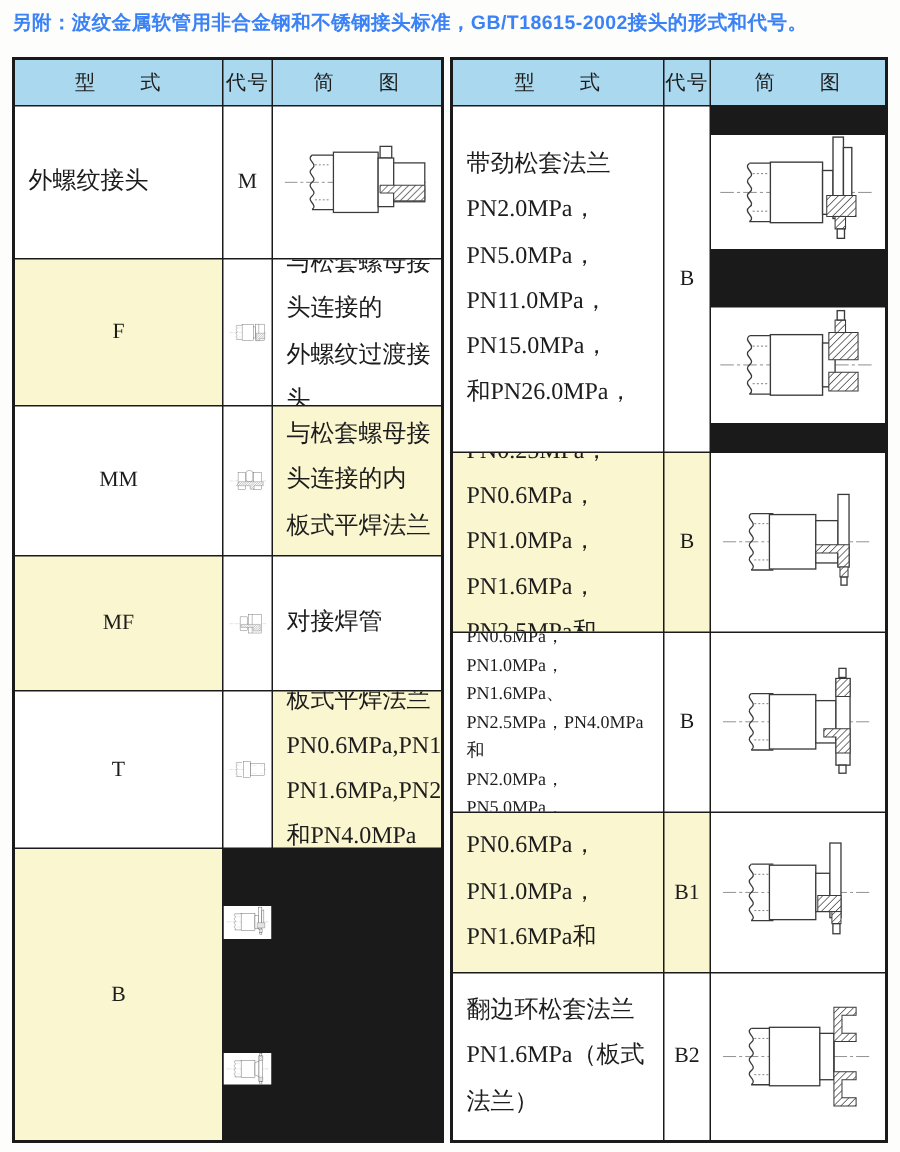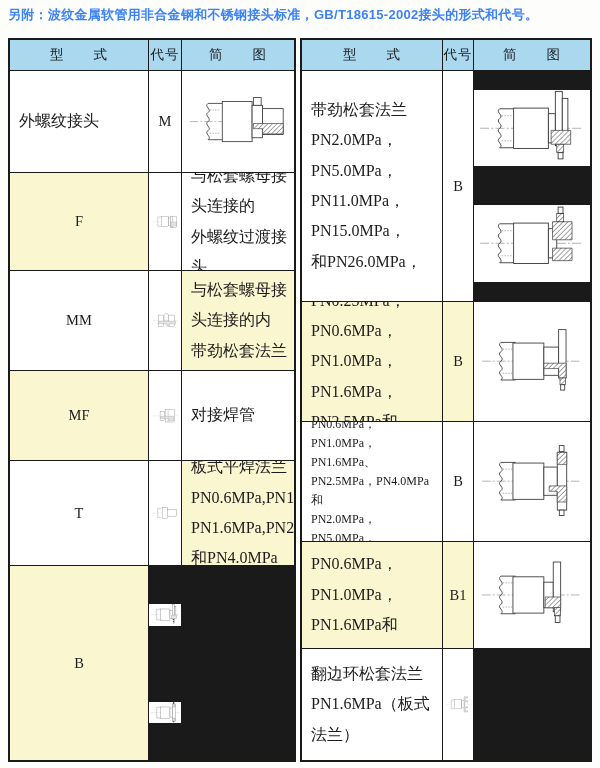--- a/index.html
+++ b/index.html
@@ -97,21 +97,21 @@
       <svg viewBox="0 0 160 110">
         <line class="cl" x1="6" y1="55" x2="154" y2="55"></line>
         <rect class="s" x="40" y="22" width="30" height="66"></rect>
         <rect class="s" x="100" y="22" width="34" height="66"></rect>
         <rect class="s" x="72" y="14" width="26" height="44" rx="9"></rect>
         <path class="h" d="M44,58H140V74H104V88H88V74H34Z"></path>
       </svg>
     </div>
 
     <div class="c type yl">与松套螺母接头连接的内
-带劲松套法兰</div>
+板式平焊法兰</div>
     <div class="c code yl">MF</div>
     <div class="c diag">
       <svg viewBox="0 0 160 110">
         <line class="cl" x1="6" y1="55" x2="154" y2="55"></line>
         <rect class="s" x="48" y="28" width="28" height="54"></rect>
         <rect class="s" x="80" y="18" width="52" height="74"></rect>
         <line class="d" x1="96" y1="18" x2="96" y2="92"></line>
         <path class="h" d="M52,58H128V84H100V70H52Z"></path>
       </svg>
     </div>
@@ -252,20 +252,21 @@
         <rect class="s" x="98" y="36" width="14" height="38"></rect>
         <rect class="s" x="112" y="6" width="11" height="74"></rect>
         <path class="h" d="M100,58H123V74H100Z"></path>
         <rect class="h" x="114" y="74" width="9" height="12"></rect>
         <rect class="s" x="115" y="86" width="7" height="10"></rect>
       </svg>
     </div>
 
     <div class="c type">翻边环松套法兰
 PN1.6MPa（板式法兰）</div>
+    <div class="c code">B2</div>
     <div class="c diag">
       <svg viewBox="0 0 160 110">
         <line class="cl" x1="6" y1="55" x2="154" y2="55"></line>
           <use href="#hoseg"></use>
         <rect class="s" x="52" y="26" width="50" height="58"></rect>
         <rect class="s" x="102" y="32" width="14" height="46"></rect>
         <path class="h" d="M116,6H138V14H124V32H138V40H116Z"></path>
         <path class="h" d="M116,70H138V78H124V96H138V104H116Z"></path>
         <line class="d" x1="116" y1="40" x2="116" y2="70"></line>
       </svg>

